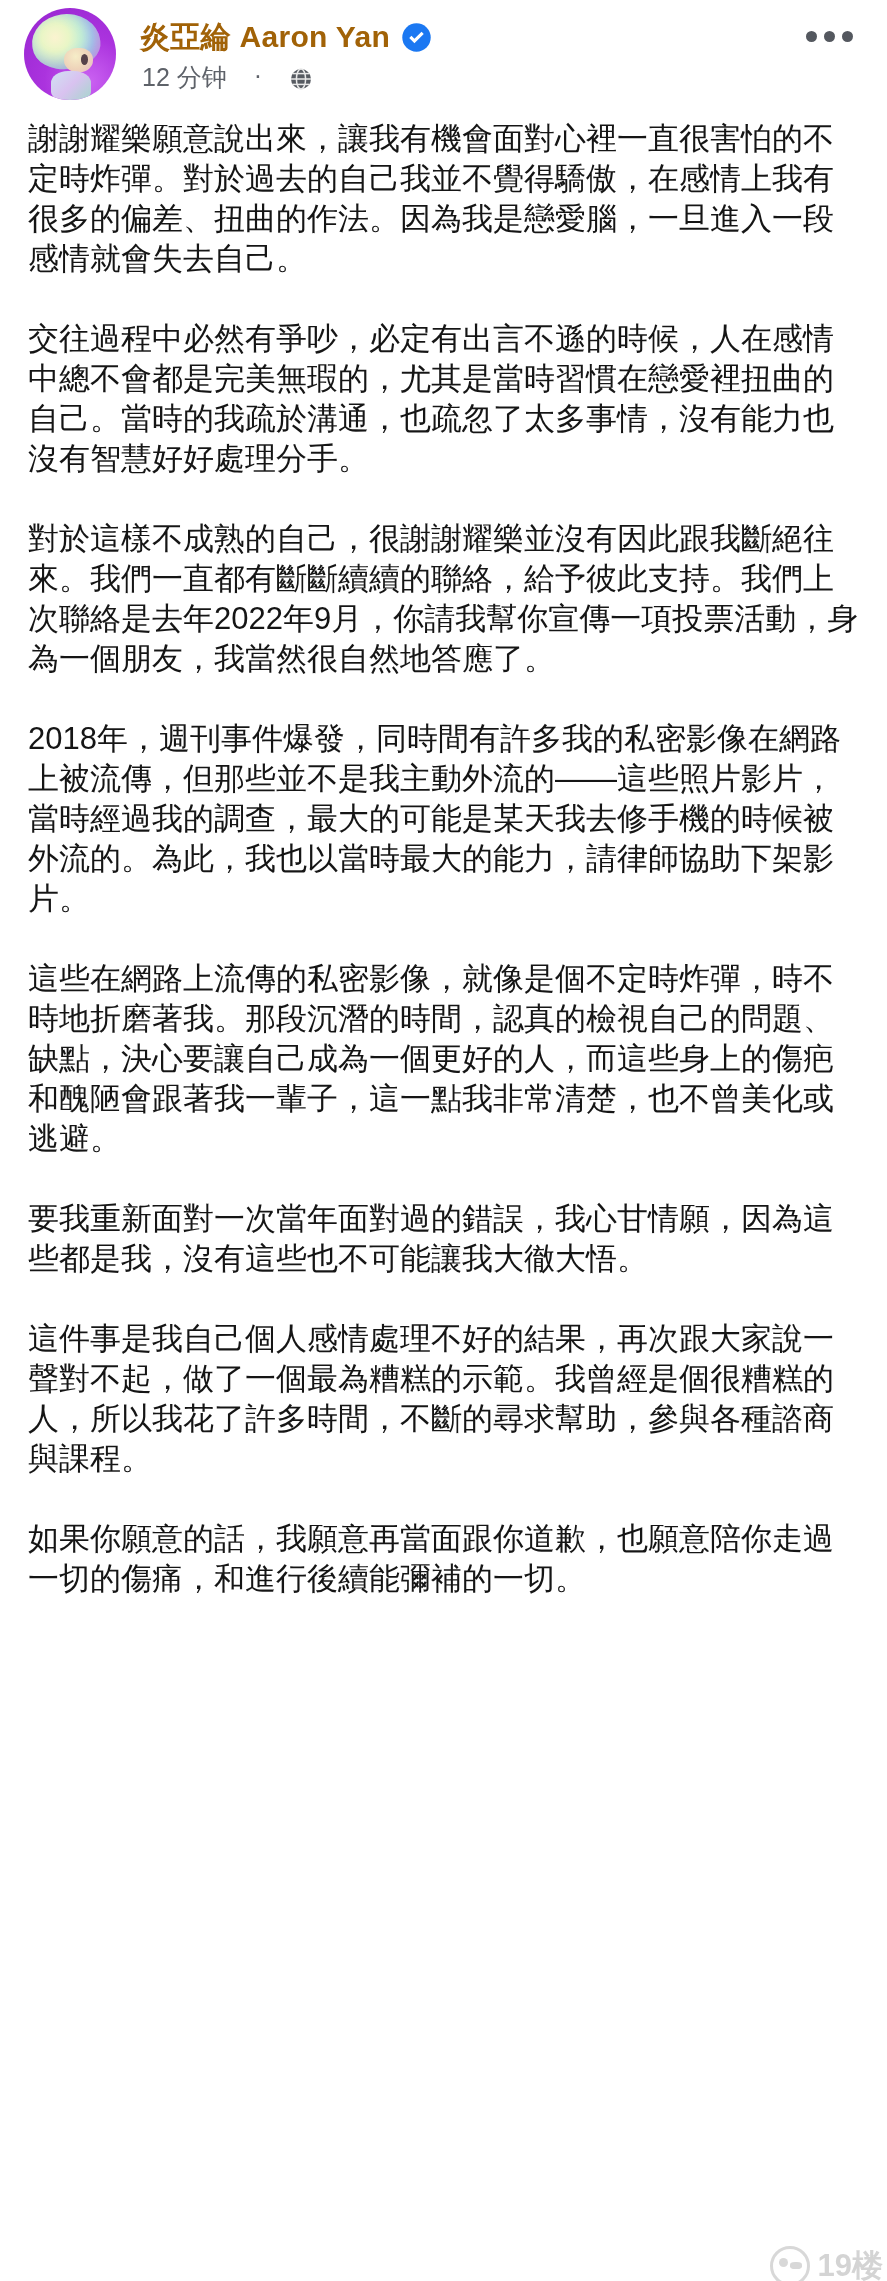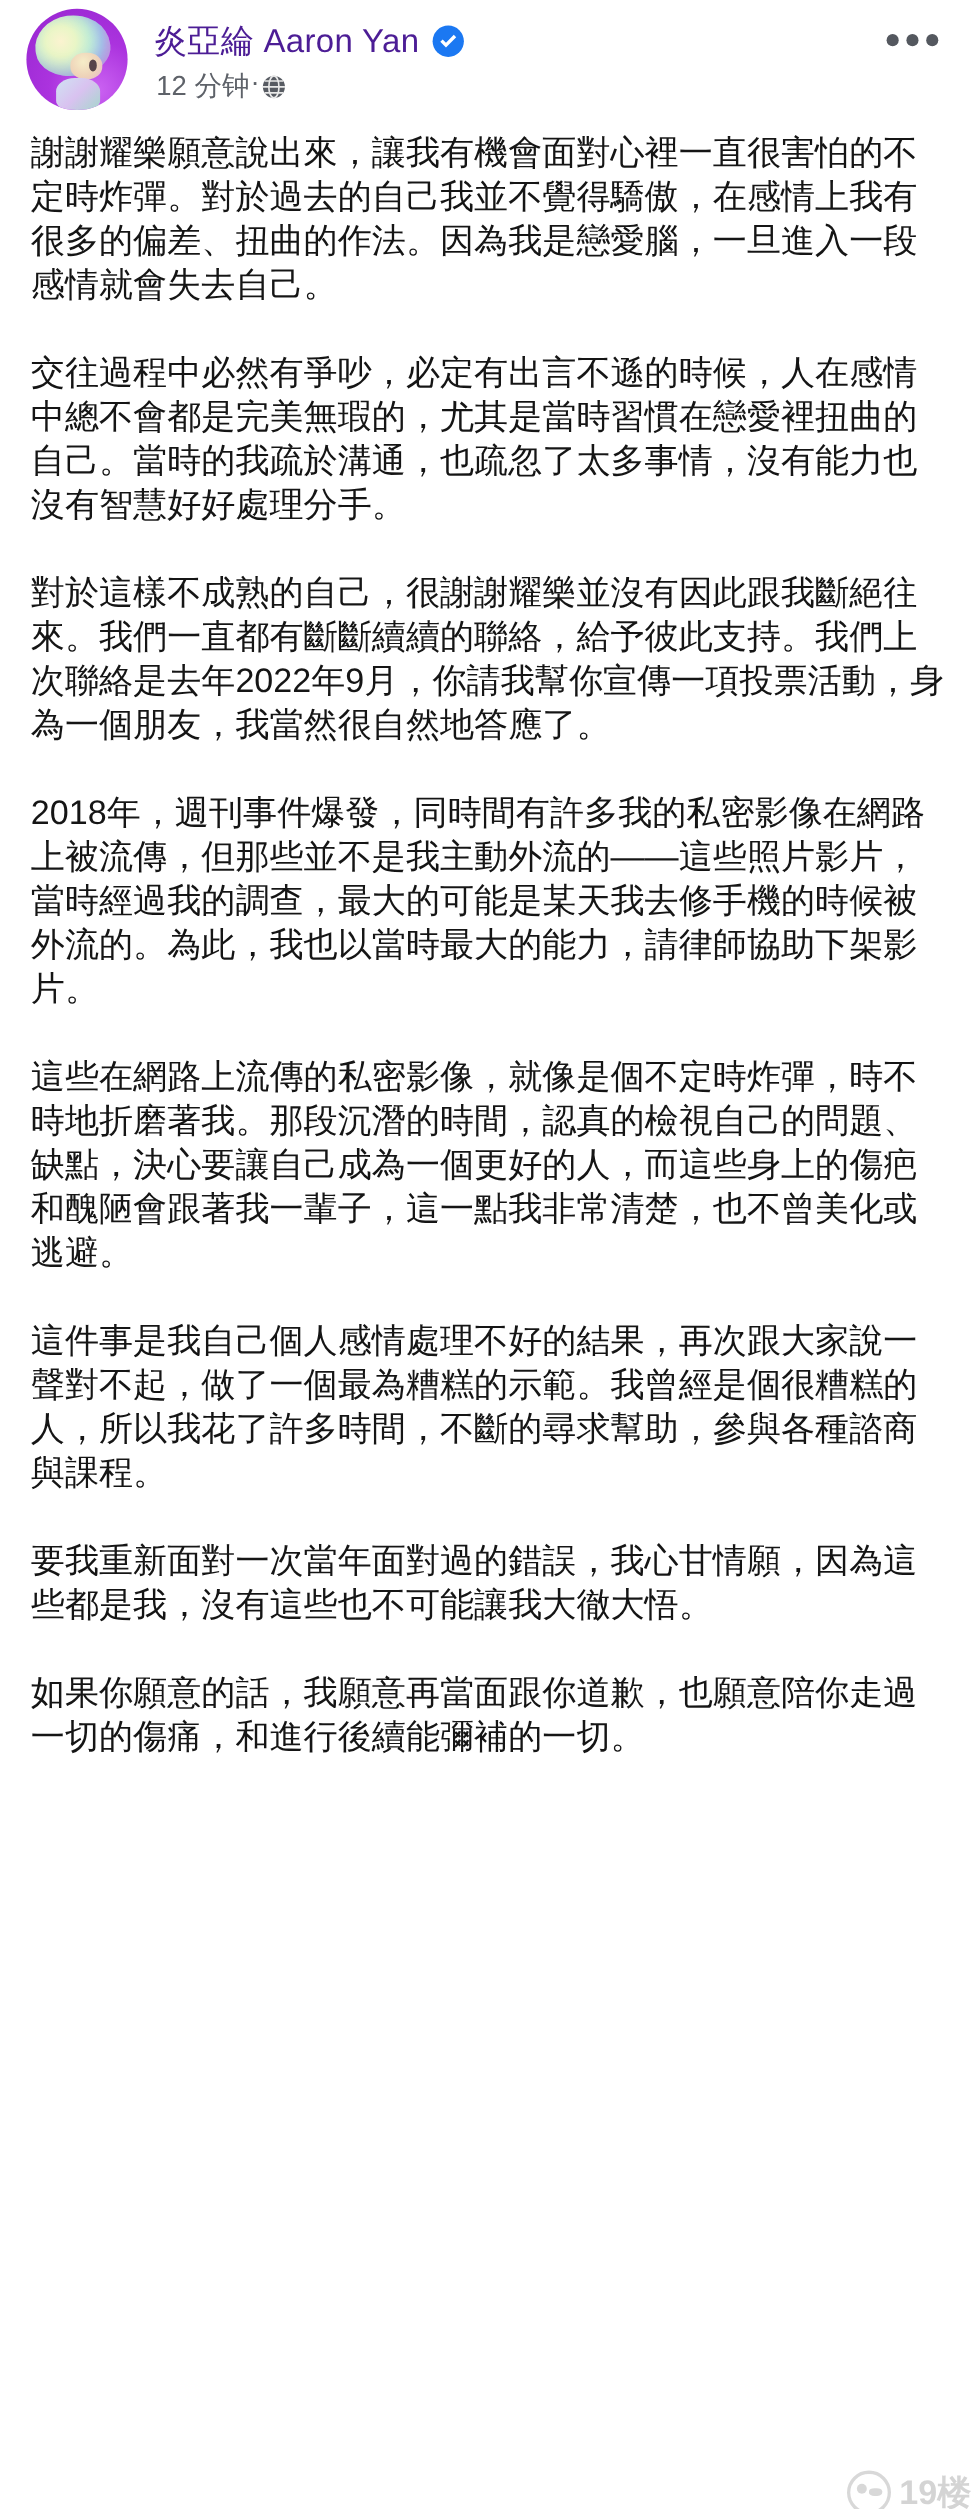--- a/index.html
+++ b/index.html
@@ -40,27 +40,27 @@
   .avatar .figure-body {
     position: absolute; left: 29%; top: 69%; width: 44%; height: 31%;
     border-radius: 42% 42% 30% 30%;
     background: linear-gradient(135deg, #cfe3f2 0%, #d9c2f0 50%, #a6d6cd 100%);
   }
   .name-row {
     position: absolute; left: 140px; top: 17px;
     display: flex; align-items: center; gap: 11px;
   }
   .author-name {
-    font-size: 30px; font-weight: 400; color: #4c1d95; letter-spacing: .3px;
+    font-size: 30px; font-weight: 700; color: #a16207; letter-spacing: .3px;
     white-space: nowrap;
   }
   .badge { width: 31px; height: 31px; display: inline-block; }
   .time-row {
     position: absolute; left: 142px; top: 61px;
-    display: flex; align-items: center; gap: 1px;
+    display: flex; align-items: center; gap: 27px;
     color: #5e6269; font-size: 25px;
   }
   .time-sep { color: #5e6269; font-size: 25px; line-height: 1; padding-bottom: 4px; }
   .globe { width: 24px; height: 24px; display: inline-block; margin-top: 2px; }
   .more-btn {
     position: absolute; right: 30px; top: 27px;
     display: flex; gap: 7px; padding: 4px; cursor: pointer;
   }
   .more-btn i {
     width: 11px; height: 11px; border-radius: 50%; background: #54585f; display: block;
@@ -141,22 +141,22 @@
     </div>
 
   </div>
 
   <div class="post-body">
       <p>謝謝耀樂願意說出來，讓我有機會面對心裡一直很害怕的不定時炸彈。對於過去的自己我並不覺得驕傲，在感情上我有很多的偏差、扭曲的作法。因為我是戀愛腦，一旦進入一段感情就會失去自己。</p>
       <p>交往過程中必然有爭吵，必定有出言不遜的時候，人在感情中總不會都是完美無瑕的，尤其是當時習慣在戀愛裡扭曲的自己。當時的我疏於溝通，也疏忽了太多事情，沒有能力也沒有智慧好好處理分手。</p>
       <p>對於這樣不成熟的自己，很謝謝耀樂並沒有因此跟我斷絕往來。我們一直都有斷斷續續的聯絡，給予彼此支持。我們上次聯絡是去年2022年9月，你請我幫你宣傳一項投票活動，身為一個朋友，我當然很自然地答應了。</p>
       <p>2018年，週刊事件爆發，同時間有許多我的私密影像在網路上被流傳，但那些並不是我主動外流的——這些照片影片，當時經過我的調查，最大的可能是某天我去修手機的時候被外流的。為此，我也以當時最大的能力，請律師協助下架影片。</p>
       <p>這些在網路上流傳的私密影像，就像是個不定時炸彈，時不時地折磨著我。那段沉潛的時間，認真的檢視自己的問題、缺點，決心要讓自己成為一個更好的人，而這些身上的傷疤和醜陋會跟著我一輩子，這一點我非常清楚，也不曾美化或逃避。</p>
+      <p>要我重新面對一次當年面對過的錯誤，我心甘情願，因為這些都是我，沒有這些也不可能讓我大徹大悟。</p>
       <p>這件事是我自己個人感情處理不好的結果，再次跟大家說一聲對不起，做了一個最為糟糕的示範。我曾經是個很糟糕的人，所以我花了許多時間，不斷的尋求幫助，參與各種諮商與課程。</p>
-      <p>要我重新面對一次當年面對過的錯誤，我心甘情願，因為這些都是我，沒有這些也不可能讓我大徹大悟。</p>
       <p>如果你願意的話，我願意再當面跟你道歉，也願意陪你走過一切的傷痛，和進行後續能彌補的一切。</p>
     </div>
 
   <div class="watermark">
     <span class="wm-logo"></span>
     <span>19楼</span>
   </div>
 
 </div>
 

